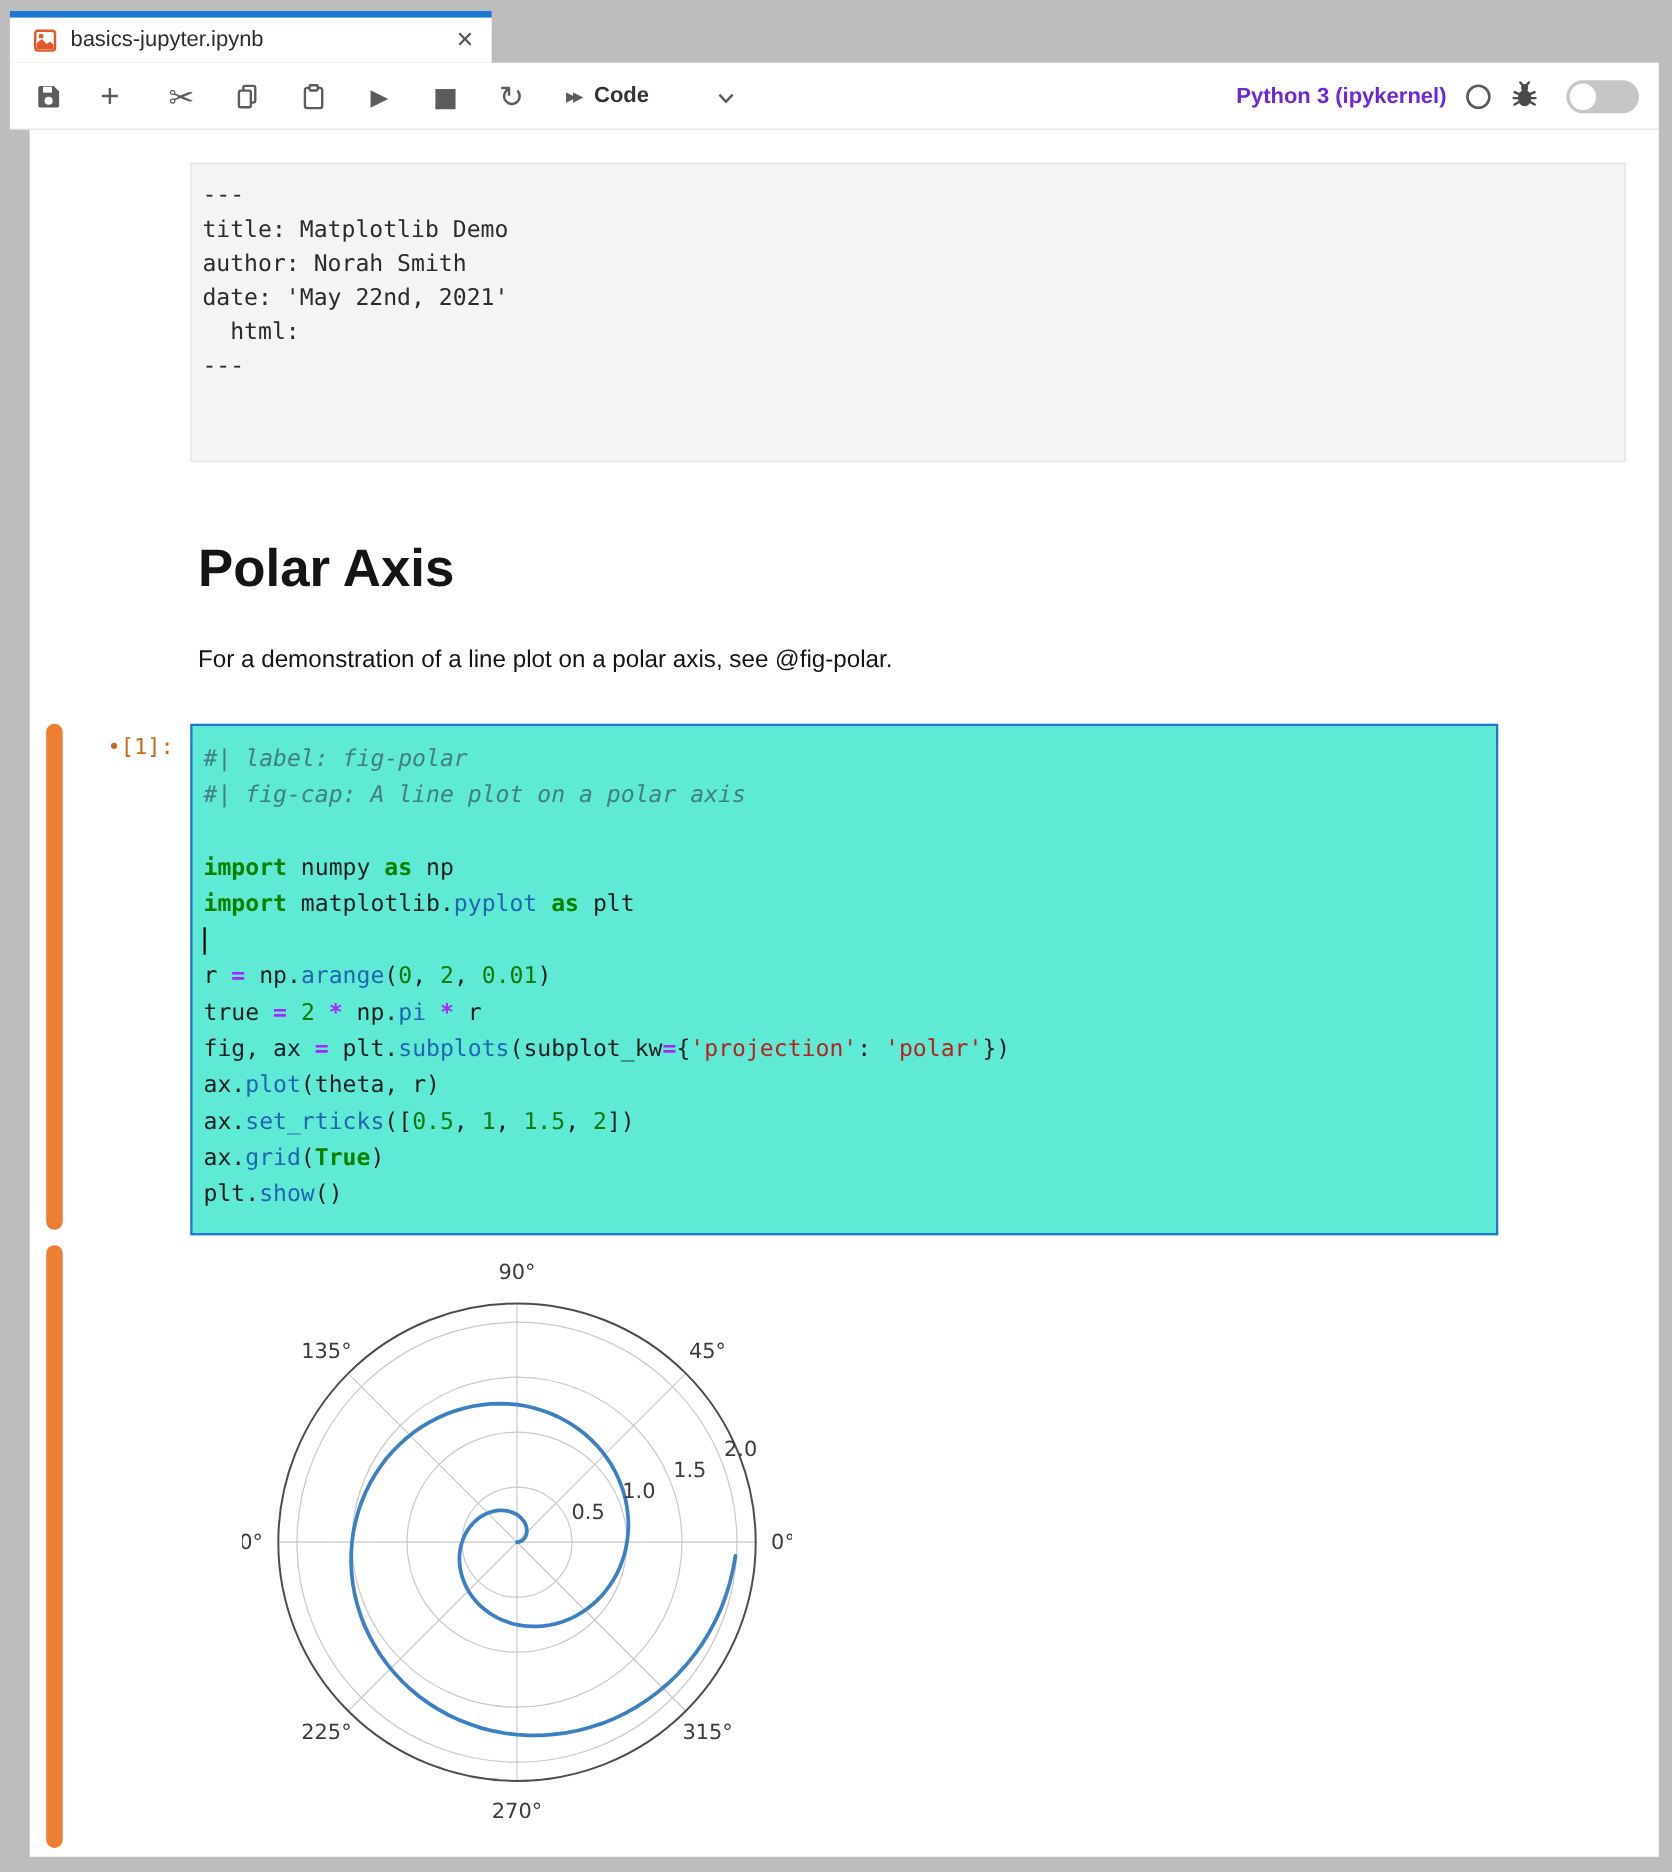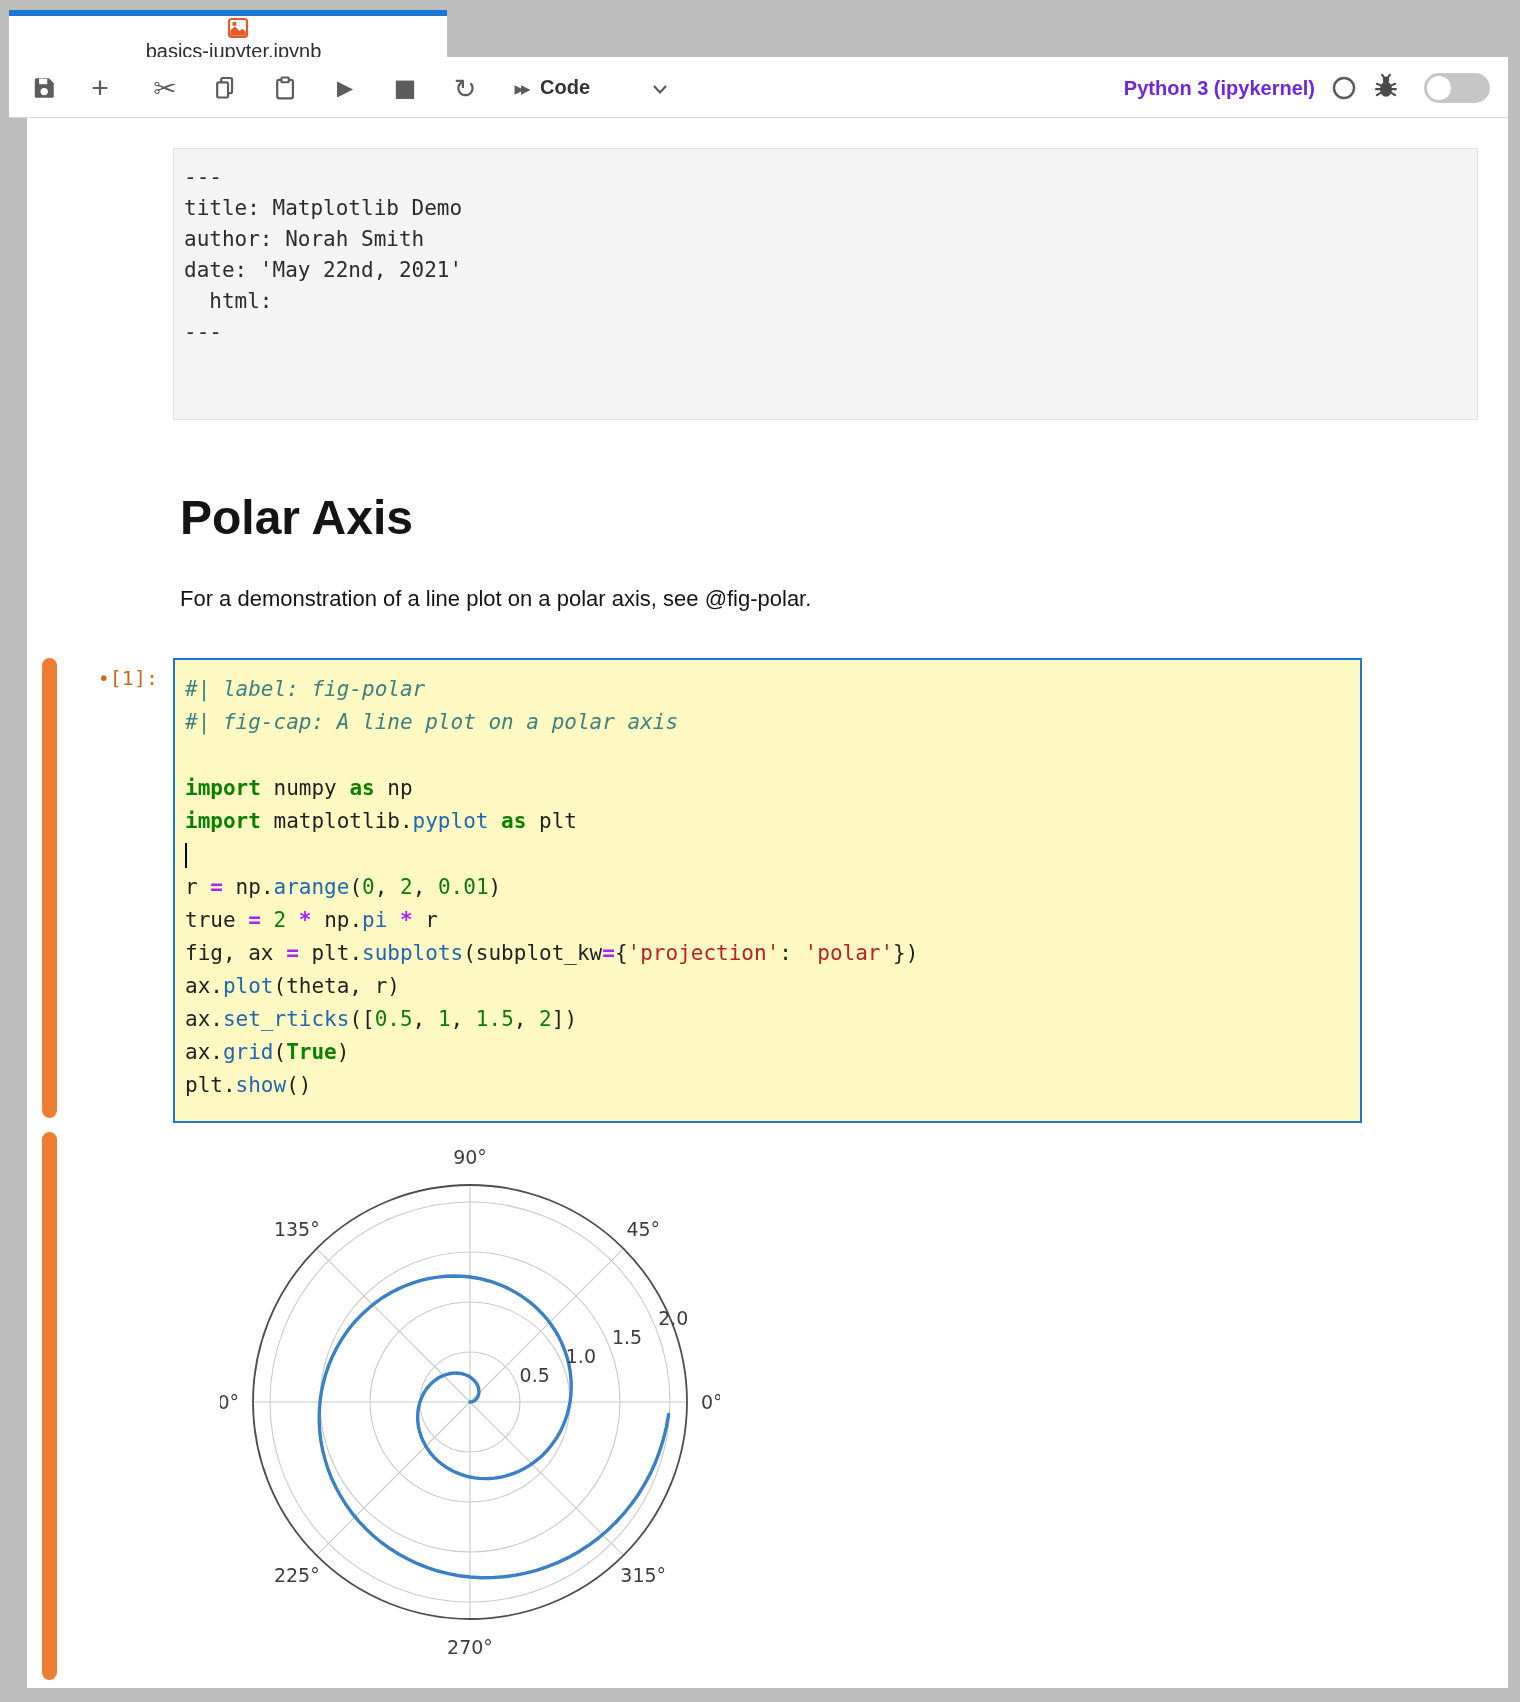--- a/index.html
+++ b/index.html
@@ -1,21 +1,21 @@
 <!DOCTYPE html>
 <html><head>
 <meta charset="utf-8">
 <style>
   html,body{margin:0;padding:0;}
   body{font-family:"Liberation Sans",sans-serif;}
   #canvas{position:relative;width:1520px;height:1702px;background:#bdbdbd;overflow:hidden;}
   .abs{position:absolute;}
 
   
-  #tab{left:9px;top:10px;width:438px;height:47px;background:#ffffff;border-top:6px solid #1c76d3;box-sizing:border-box;display:flex;align-items:center;flex-direction:column;}
+  #tab{left:9px;top:10px;width:438px;height:47px;background:#ffffff;border-top:6px solid #1c76d3;box-sizing:border-box;display:flex;align-items:center;}
   #tab .nb-icon{margin-left:20px;width:24px;height:24px;flex:0 0 auto;}
   #tab .tab-title{margin-left:11px;font-size:20px;color:#2d2d2d;}
   #tab .tab-close{margin-left:auto;margin-right:16px;font-size:20px;color:#555;cursor:pointer;}
 
   
   #toolbar-bg{left:9px;top:57px;width:1499px;height:61px;background:#ffffff;border-bottom:1px solid #d7d7d7;box-sizing:border-box;}
   .tbtn{top:71px;width:36px;height:34px;display:flex;align-items:center;justify-content:center;color:#5c5c5c;font-size:22px;cursor:pointer;}
   .tbtn.glyph{font-family:"DejaVu Sans",sans-serif;}
   #btn-save{left:26px;}
   #btn-add{left:82px;font-size:30px;font-family:"Liberation Sans",sans-serif;}
@@ -40,21 +40,21 @@
   
   #yaml-cell{left:173px;top:148px;width:1305px;height:272px;background:#f4f4f4;border:1.5px solid #e2e2e2;box-sizing:border-box;padding:13px 0 0 10px;cursor:text;}
   #yaml-cell .yline{font-family:"DejaVu Sans Mono",monospace;font-size:21px;line-height:31px;color:#2b2b2b;white-space:pre;}
 
   
   #md-heading{left:180px;top:490px;font-size:48px;font-weight:bold;color:#141414;}
   #md-paragraph{left:180px;top:586px;font-size:22px;color:#141414;}
 
   
   #prompt{left:40px;top:666px;width:118px;text-align:right;font-family:"DejaVu Sans Mono",monospace;font-size:20px;color:#c96a1c;}
-  #code-cell{left:173px;top:658px;width:1189px;height:465px;background:#fef9c3;border:2px solid #2373cf;box-sizing:border-box;padding:13px 0 0 10px;cursor:text;}
+  #code-cell{left:173px;top:658px;width:1189px;height:465px;background:#5eead4;border:2px solid #2373cf;box-sizing:border-box;padding:13px 0 0 10px;cursor:text;}
   .code-line{font-family:"DejaVu Sans Mono",monospace;font-size:21px;line-height:33px;height:33px;white-space:pre;color:#1f1f1f;}
   .tok-k{color:#0a8000;font-weight:bold;}
   .tok-c{color:#408080;font-style:italic;}
   .tok-p{color:#2166b0;}
   .tok-o{color:#aa22ff;font-weight:bold;}
   .tok-n{color:#0e7a0e;}
   .tok-s{color:#ba2121;}
   .tok-t{color:#1f1f1f;}
   .caret{display:inline-block;width:2px;height:25px;background:#000;vertical-align:middle;}
 

